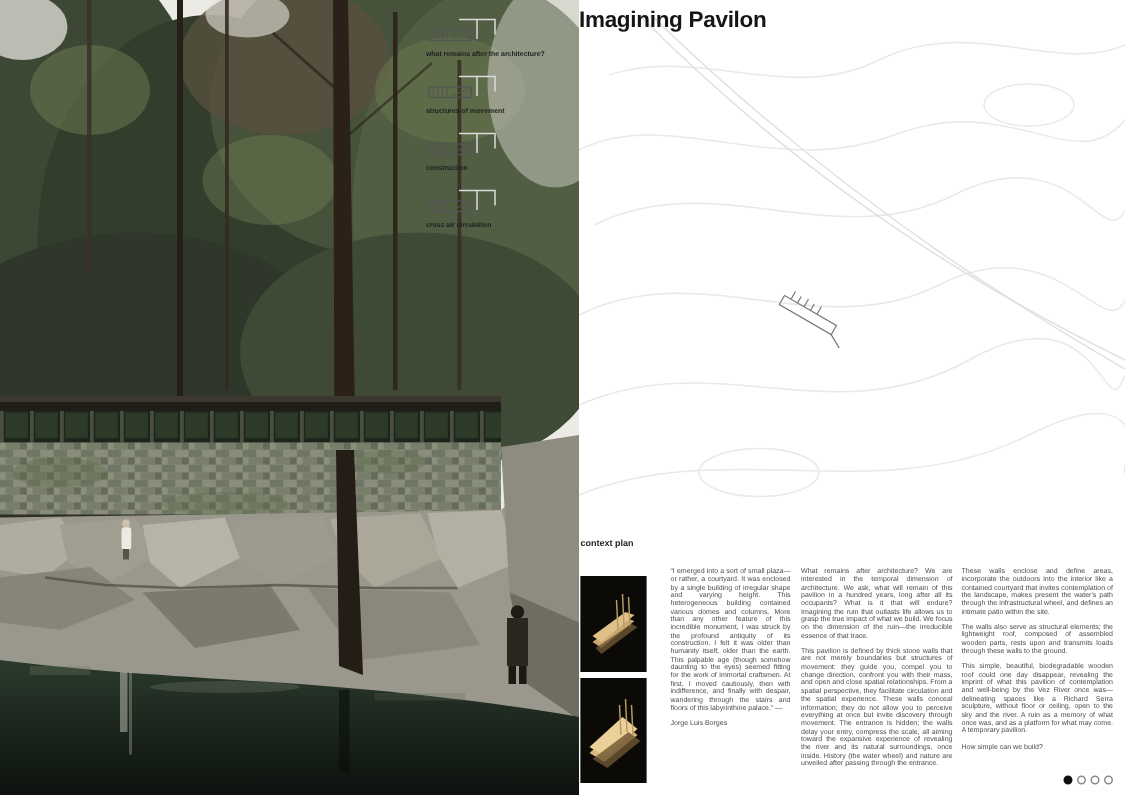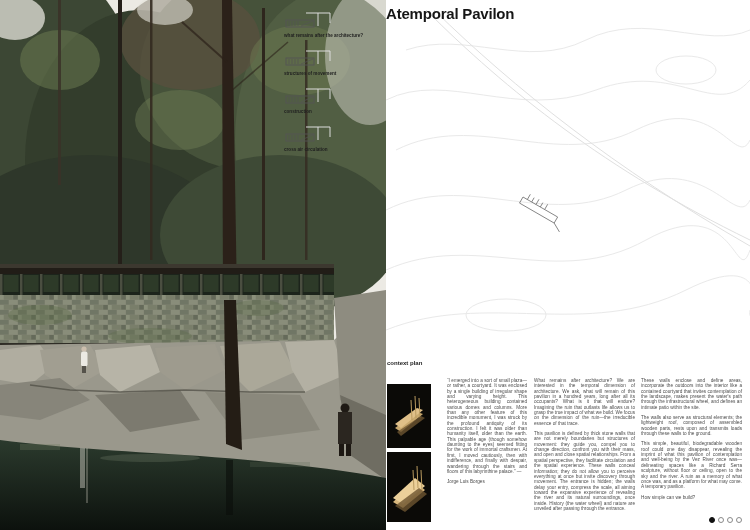--- a/index.html
+++ b/index.html
@@ -175,21 +175,21 @@
         <path d="M22,3 h24 v10" stroke="#dcdcdc" fill="none" stroke-width="1"></path>
         <path d="M34,3 v13" stroke="#dcdcdc" fill="none" stroke-width="1"></path>
         <rect x="2" y="10" width="28" height="7" fill="none" stroke="#555" stroke-width="0.9"></rect>
         <path d="M5,11 v5 M8,11 v5 M11,11 v5 M14,11 v5" stroke="#555" stroke-width="0.7"></path>
         <path d="M17,16 L29,11" stroke="#555" stroke-width="0.7"></path>
       </svg>
       <div class="diag-label">cross air circulation</div>
     </div>
   </div>
 
-  <h1 class="page-title">Atemporal Pavilon</h1>
+  <h1 class="page-title">Imagining Pavilon</h1>
 
   <svg class="plan" width="364" height="360" viewBox="0 0 364 360">
     <g stroke="#e9e9e9" fill="none" stroke-width="1">
       <path d="M20,40 C80,20 140,60 200,30 S320,40 364,20"></path>
       <path d="M0,90 C60,60 130,110 210,80 S330,110 364,70"></path>
       <path d="M10,140 C90,100 170,160 250,120 S350,160 364,130"></path>
       <path d="M0,200 C80,160 160,220 240,180 S350,220 364,190"></path>
       <path d="M0,260 C90,220 170,280 260,230 S350,280 364,240"></path>
       <path d="M0,320 C100,280 200,330 300,280 S360,330 364,300"></path>
       <ellipse cx="300" cy="60" rx="30" ry="14"></ellipse>

